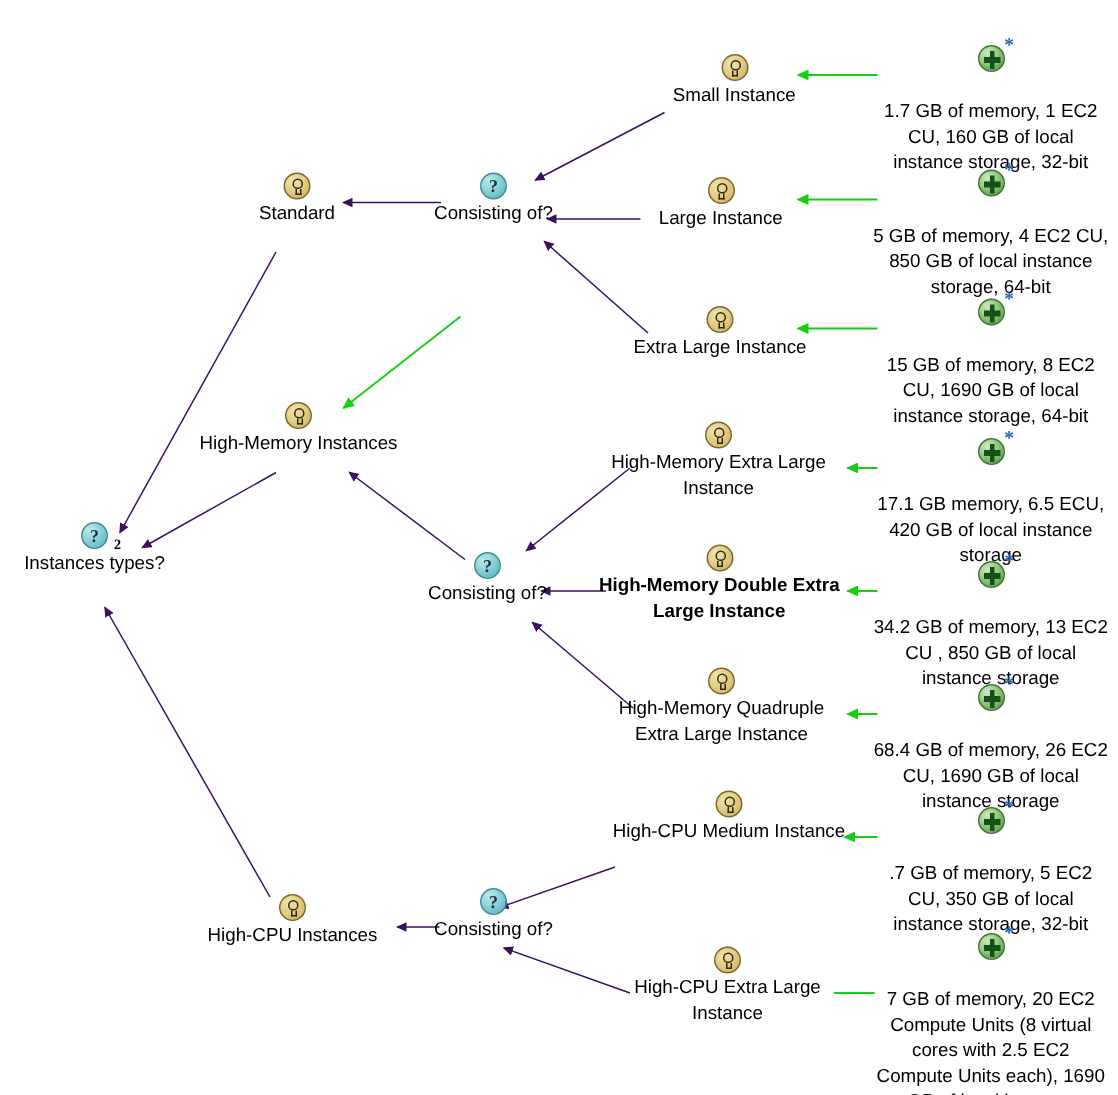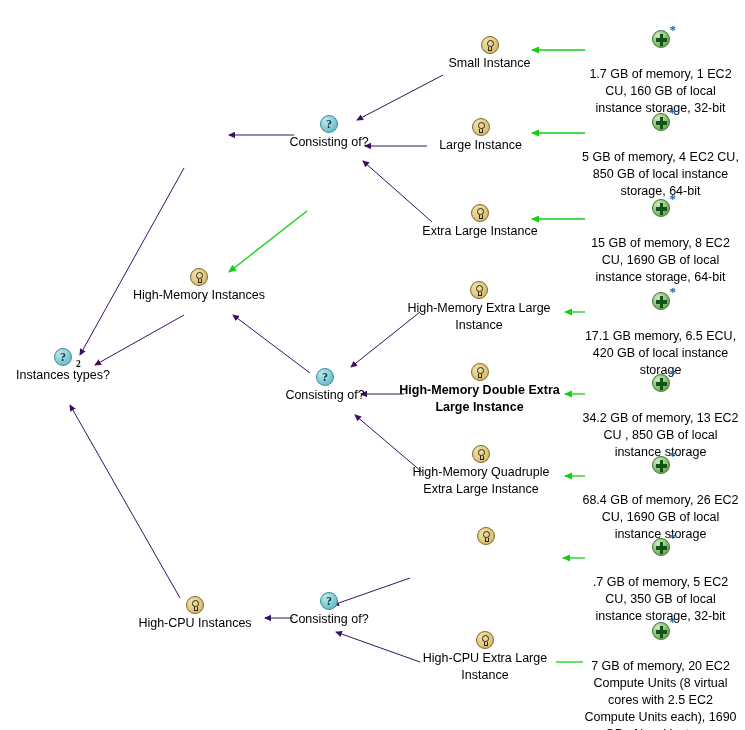--- a/index.html
+++ b/index.html
@@ -195,20 +195,24 @@
   </svg>
 
   <div class="node" style="left:8px; top:348px; width:110px;">
     <span class="ico ico-question">
       <span>?</span>
       <span class="badge2">2</span>
     </span>
     <span class="lbl">Instances types?</span>
   </div>
 
+  <div class="node" style="left:148px; top:115px; width:100px;">
+    <span class="ico ico-bulb"></span>
+    <span class="lbl">Standard</span>
+  </div>
 
   <div class="node" style="left:129px; top:596px; width:132px;">
     <span class="ico ico-bulb"></span>
     <span class="lbl">High-CPU Instances</span>
   </div>
 
   <div class="node" style="left:126px; top:268px; width:146px;">
     <span class="ico ico-bulb"></span>
     <span class="lbl">High-Memory Instances</span>
   </div>
@@ -263,20 +267,21 @@
   </div>
 
   <div class="node" style="left:398px; top:445px; width:166px;">
     <span class="ico ico-bulb"></span>
     <span class="lbl">High-Memory Quadruple
 Extra Large Instance</span>
   </div>
 
   <div class="node" style="left:398px; top:527px; width:176px;">
     <span class="ico ico-bulb"></span>
+    <span class="lbl">High-CPU Medium Instance</span>
   </div>
 
   <div class="node" style="left:402px; top:631px; width:166px;">
     <span class="ico ico-bulb"></span>
     <span class="lbl">High-CPU Extra Large
 Instance</span>
   </div>
 
   <div class="detail" style="left:578px; top:13px; width:165px;">
     <span class="ico ico-plus">

